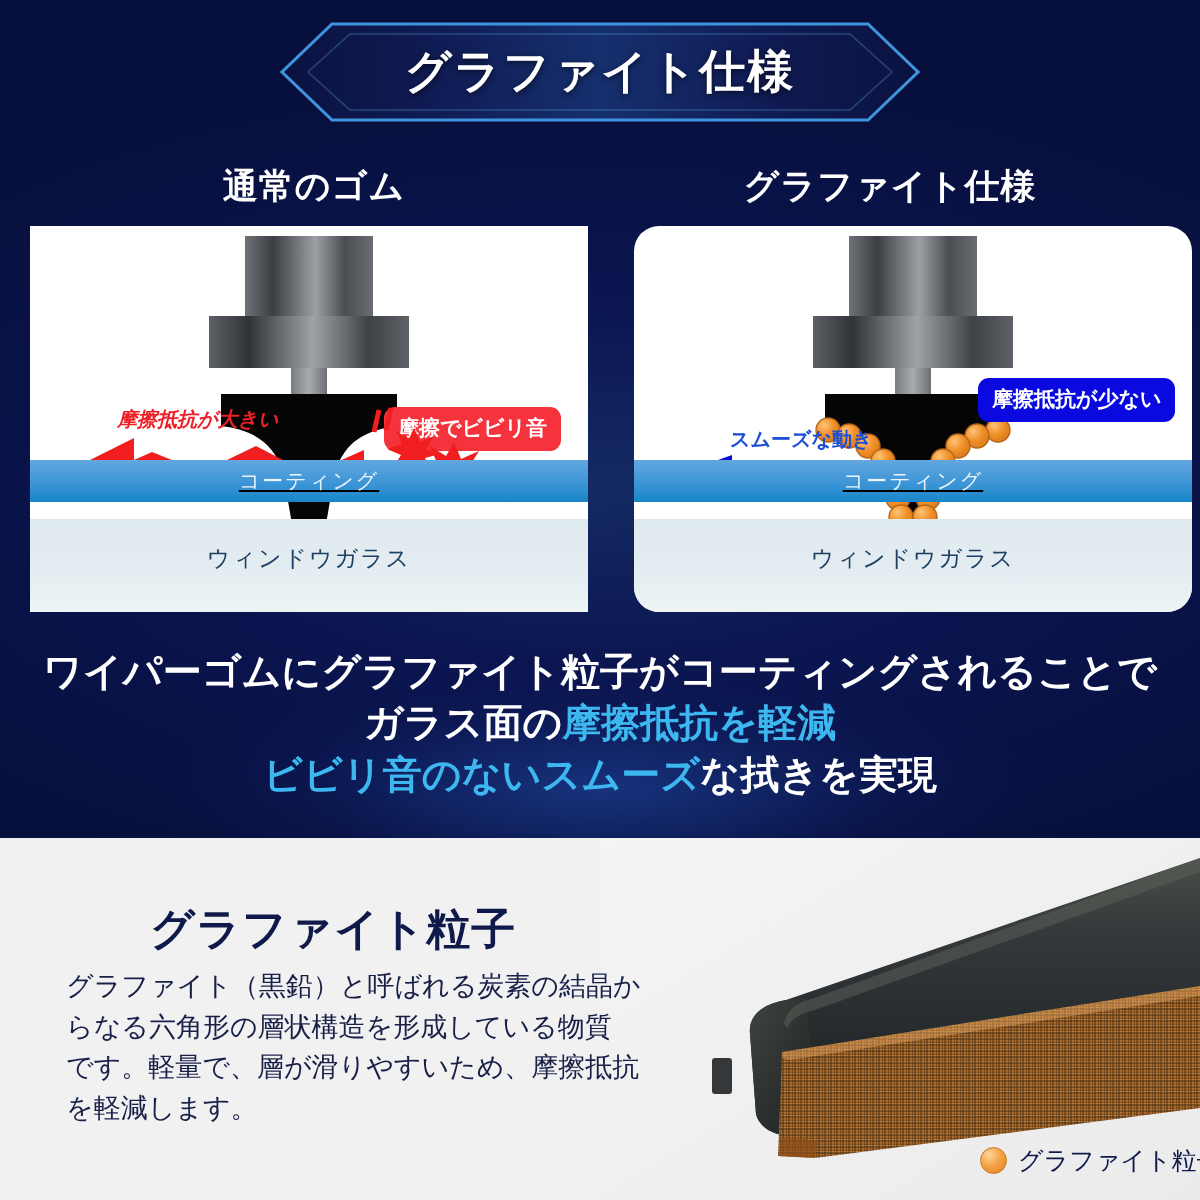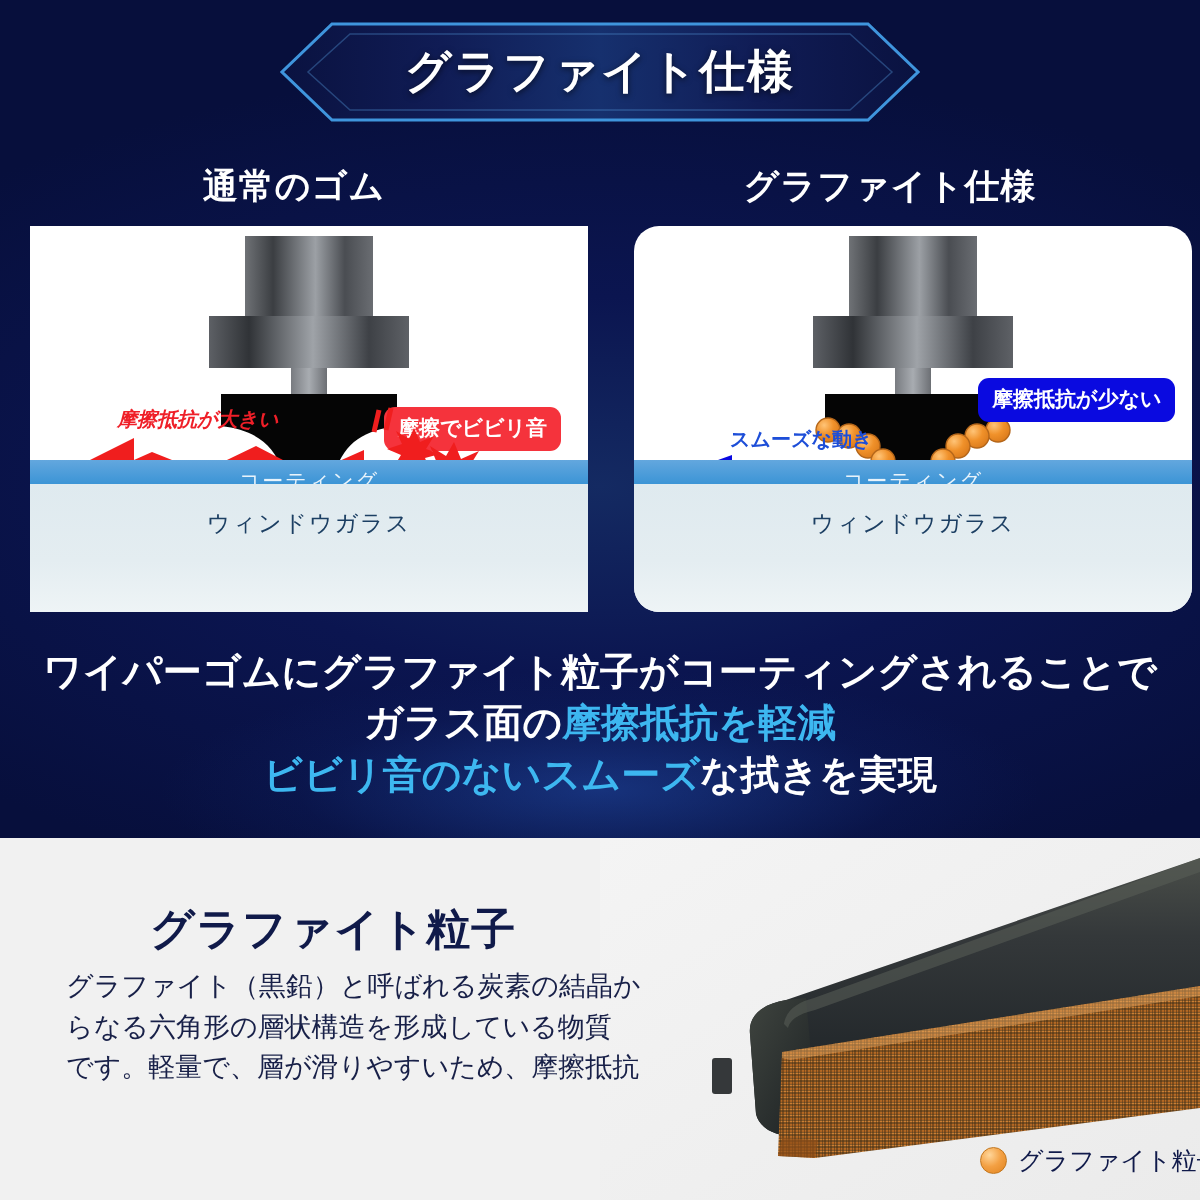--- a/index.html
+++ b/index.html
@@ -38,21 +38,21 @@
     color:#ffffff;font-size:46px;font-weight:bold;letter-spacing:2px;
     text-shadow:0 2px 6px rgba(0,0,0,.6);
   }
 
   
   .panel-head{
     position:absolute;top:160px;width:580px;height:52px;
     display:flex;align-items:center;justify-content:center;
     color:#ffffff;font-size:35px;font-weight:bold;letter-spacing:1px;
   }
-  .panel-head.left{left:4px;}
+  .panel-head.left{left:24px;}
   .panel-head.right{left:600px;}
 
   
   .panel{
     position:absolute;top:226px;width:558px;height:386px;
     background:#ffffff;overflow:hidden;
   }
   .panel.left{left:30px;}
   .panel.right{left:634px;border-radius:25px;}
 
@@ -60,21 +60,21 @@
   .blade{position:absolute;left:50%;top:4px;transform:translateX(-50%);width:320px;height:300px;}
 
   
   .coating{
     position:absolute;left:0;bottom:110px;width:100%;height:42px;
     background:linear-gradient(180deg,#63a7de 0%,#3d95d6 55%,#1886c9 100%);
     display:flex;align-items:center;justify-content:center;text-decoration:underline;
   }
   .coating span{color:#e8f3fb;font-size:21px;letter-spacing:2px;}
   .glass{
-    position:absolute;left:0;bottom:0;width:100%;height:128px;
+    position:absolute;left:0;bottom:0;width:100%;height:93px;
     background:linear-gradient(180deg,#dfeaef 0%,#e4edf1 60%,#eef4f6 100%);
     display:flex;align-items:flex-start;justify-content:center;padding-top:24px;
     box-sizing:border-box;
   }
   .glass span{color:#1c3f63;font-size:23px;letter-spacing:2px;}
 
   
   .badge{
     position:absolute;border-radius:11px;color:#fff;font-weight:bold;
     font-size:21px;padding:7px 14px 9px;white-space:nowrap;letter-spacing:0px;
@@ -362,20 +362,21 @@
       <path d="M600,148 L600,158 L190,222 L182,220 L182,214 Z" fill="#e2a45f" opacity=".5"></path>
       <path d="M215,320 L178,318 L182,300 L218,302 Z" fill="#8e4f18" opacity=".7"></path>
     </svg>
 
     <div class="bottom-title">グラファイト粒子</div>
 
     <div class="bottom-body">
       <div>グラファイト（黒鉛）と呼ばれる炭素の結晶か</div>
       <div>らなる六角形の層状構造を形成している物質</div>
       <div>です。軽量で、層が滑りやすいため、摩擦抵抗</div>
+      <div>を軽減します。</div>
     </div>
   </div>
 
   <div class="legend">
     <div class="dot"></div>
     <div class="txt">グラファイト粒子</div>
   </div>
 
 </div>
 

